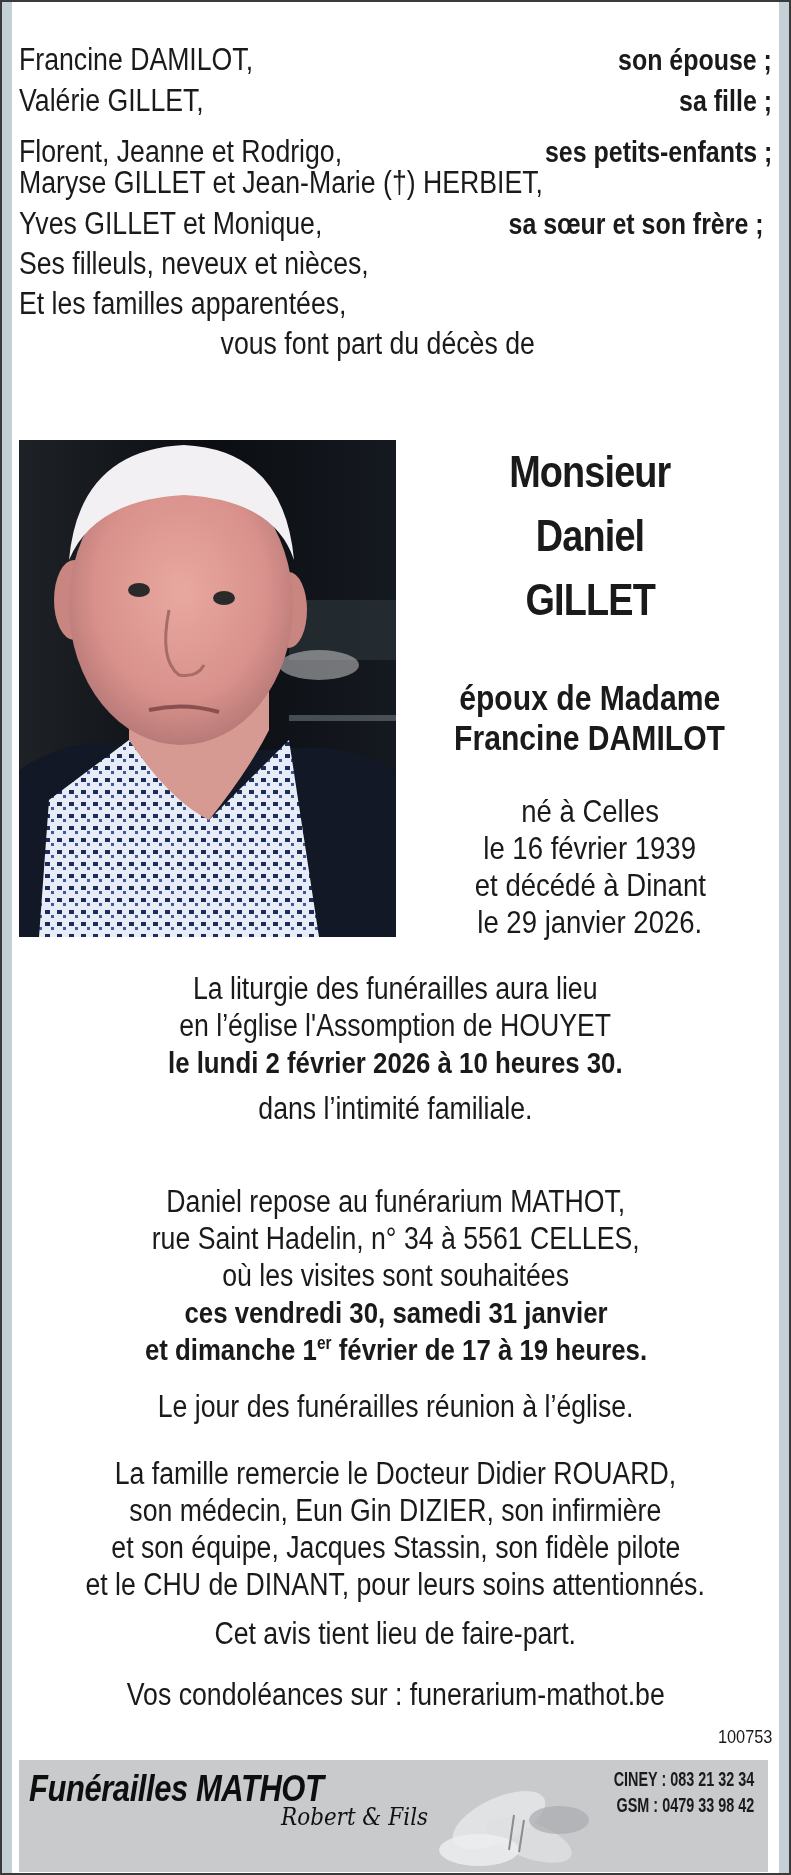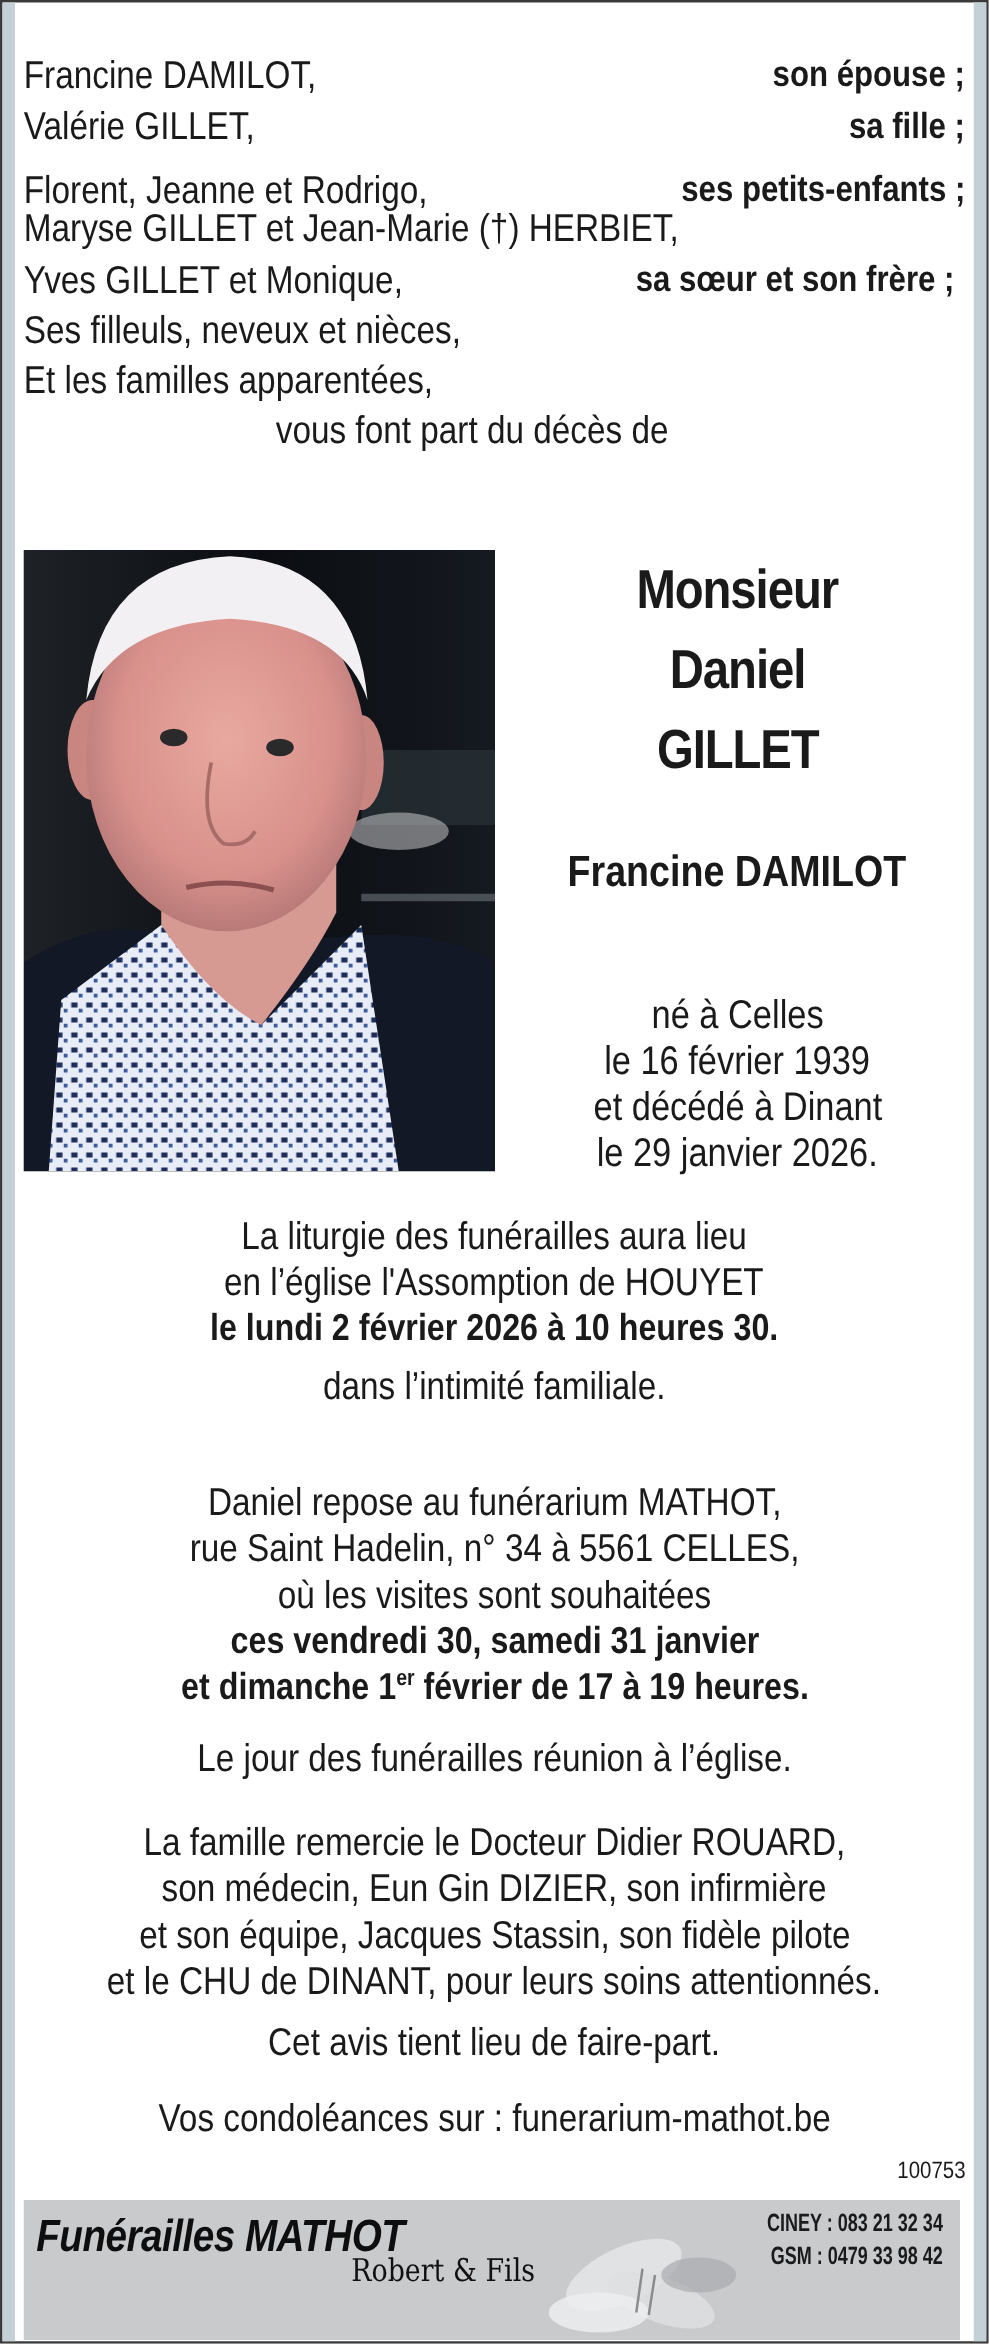--- a/index.html
+++ b/index.html
@@ -28,21 +28,21 @@
   .life-l { font-size:32px; line-height:37px; }
 
   .block { position:absolute; left:12px; right:12px; text-align:center; font-size:31px; line-height:37px; }
   .block .b { font-weight:bold; font-size:30px; }
   sup { font-size:18px; line-height:0; }
 
   .ref { position:absolute; right:19px; top:1726px; font-size:19px; }
 
   .banner { position:absolute; left:19px; top:1760px; width:749px; height:112px; background:#c8cacc; overflow:hidden; }
   .banner .brand { position:absolute; left:10px; top:8px; font-weight:bold; font-style:italic; font-size:36px; color:#0e0e0e; letter-spacing:-0.5px; }
-  .banner .sub { position:absolute; left:262px; top:42px; font-family:"DejaVu Serif", serif; font-size:25px; color:#111; }
+  .banner .sub { position:absolute; left:262px; top:42px; font-family:"DejaVu Serif", serif; font-style:italic; font-size:25px; color:#111; }
   .banner .contacts { position:absolute; right:14px; top:6px; text-align:right; font-weight:bold; font-size:20px; line-height:26px; color:#1a1a1a; }
   .banner .flower { position:absolute; left:400px; top:20px; }
 </style>
 </head>
 <body>
 
 <div class="frame"></div>
 <div class="strip-left"></div>
 <div class="strip-right"></div>
 
@@ -111,20 +111,21 @@
     <path d="M130 270 Q165 262 200 272" fill="none" stroke="#8c4f50" stroke-width="4"></path>
   </svg>
 </div>
 
 <div class="right-col" style="top:440px;">
   <div class="title-l"><span class="cond-c">Monsieur</span></div>
   <div class="title-l"><span class="cond-c">Daniel</span></div>
   <div class="title-l"><span class="cond-c">GILLET</span></div>
 </div>
 <div class="right-col" style="top:678px;">
+  <div class="spouse-l"><span class="cond-c">époux de Madame</span></div>
   <div class="spouse-l"><span class="cond-c">Francine DAMILOT</span></div>
 </div>
 <div class="right-col" style="top:793px;">
   <div class="life-l"><span class="cond-c">né à Celles</span></div>
   <div class="life-l"><span class="cond-c">le 16 février 1939</span></div>
   <div class="life-l"><span class="cond-c">et décédé à Dinant</span></div>
   <div class="life-l"><span class="cond-c">le 29 janvier 2026.</span></div>
 </div>
 
 <div class="block" style="top:970px;">

